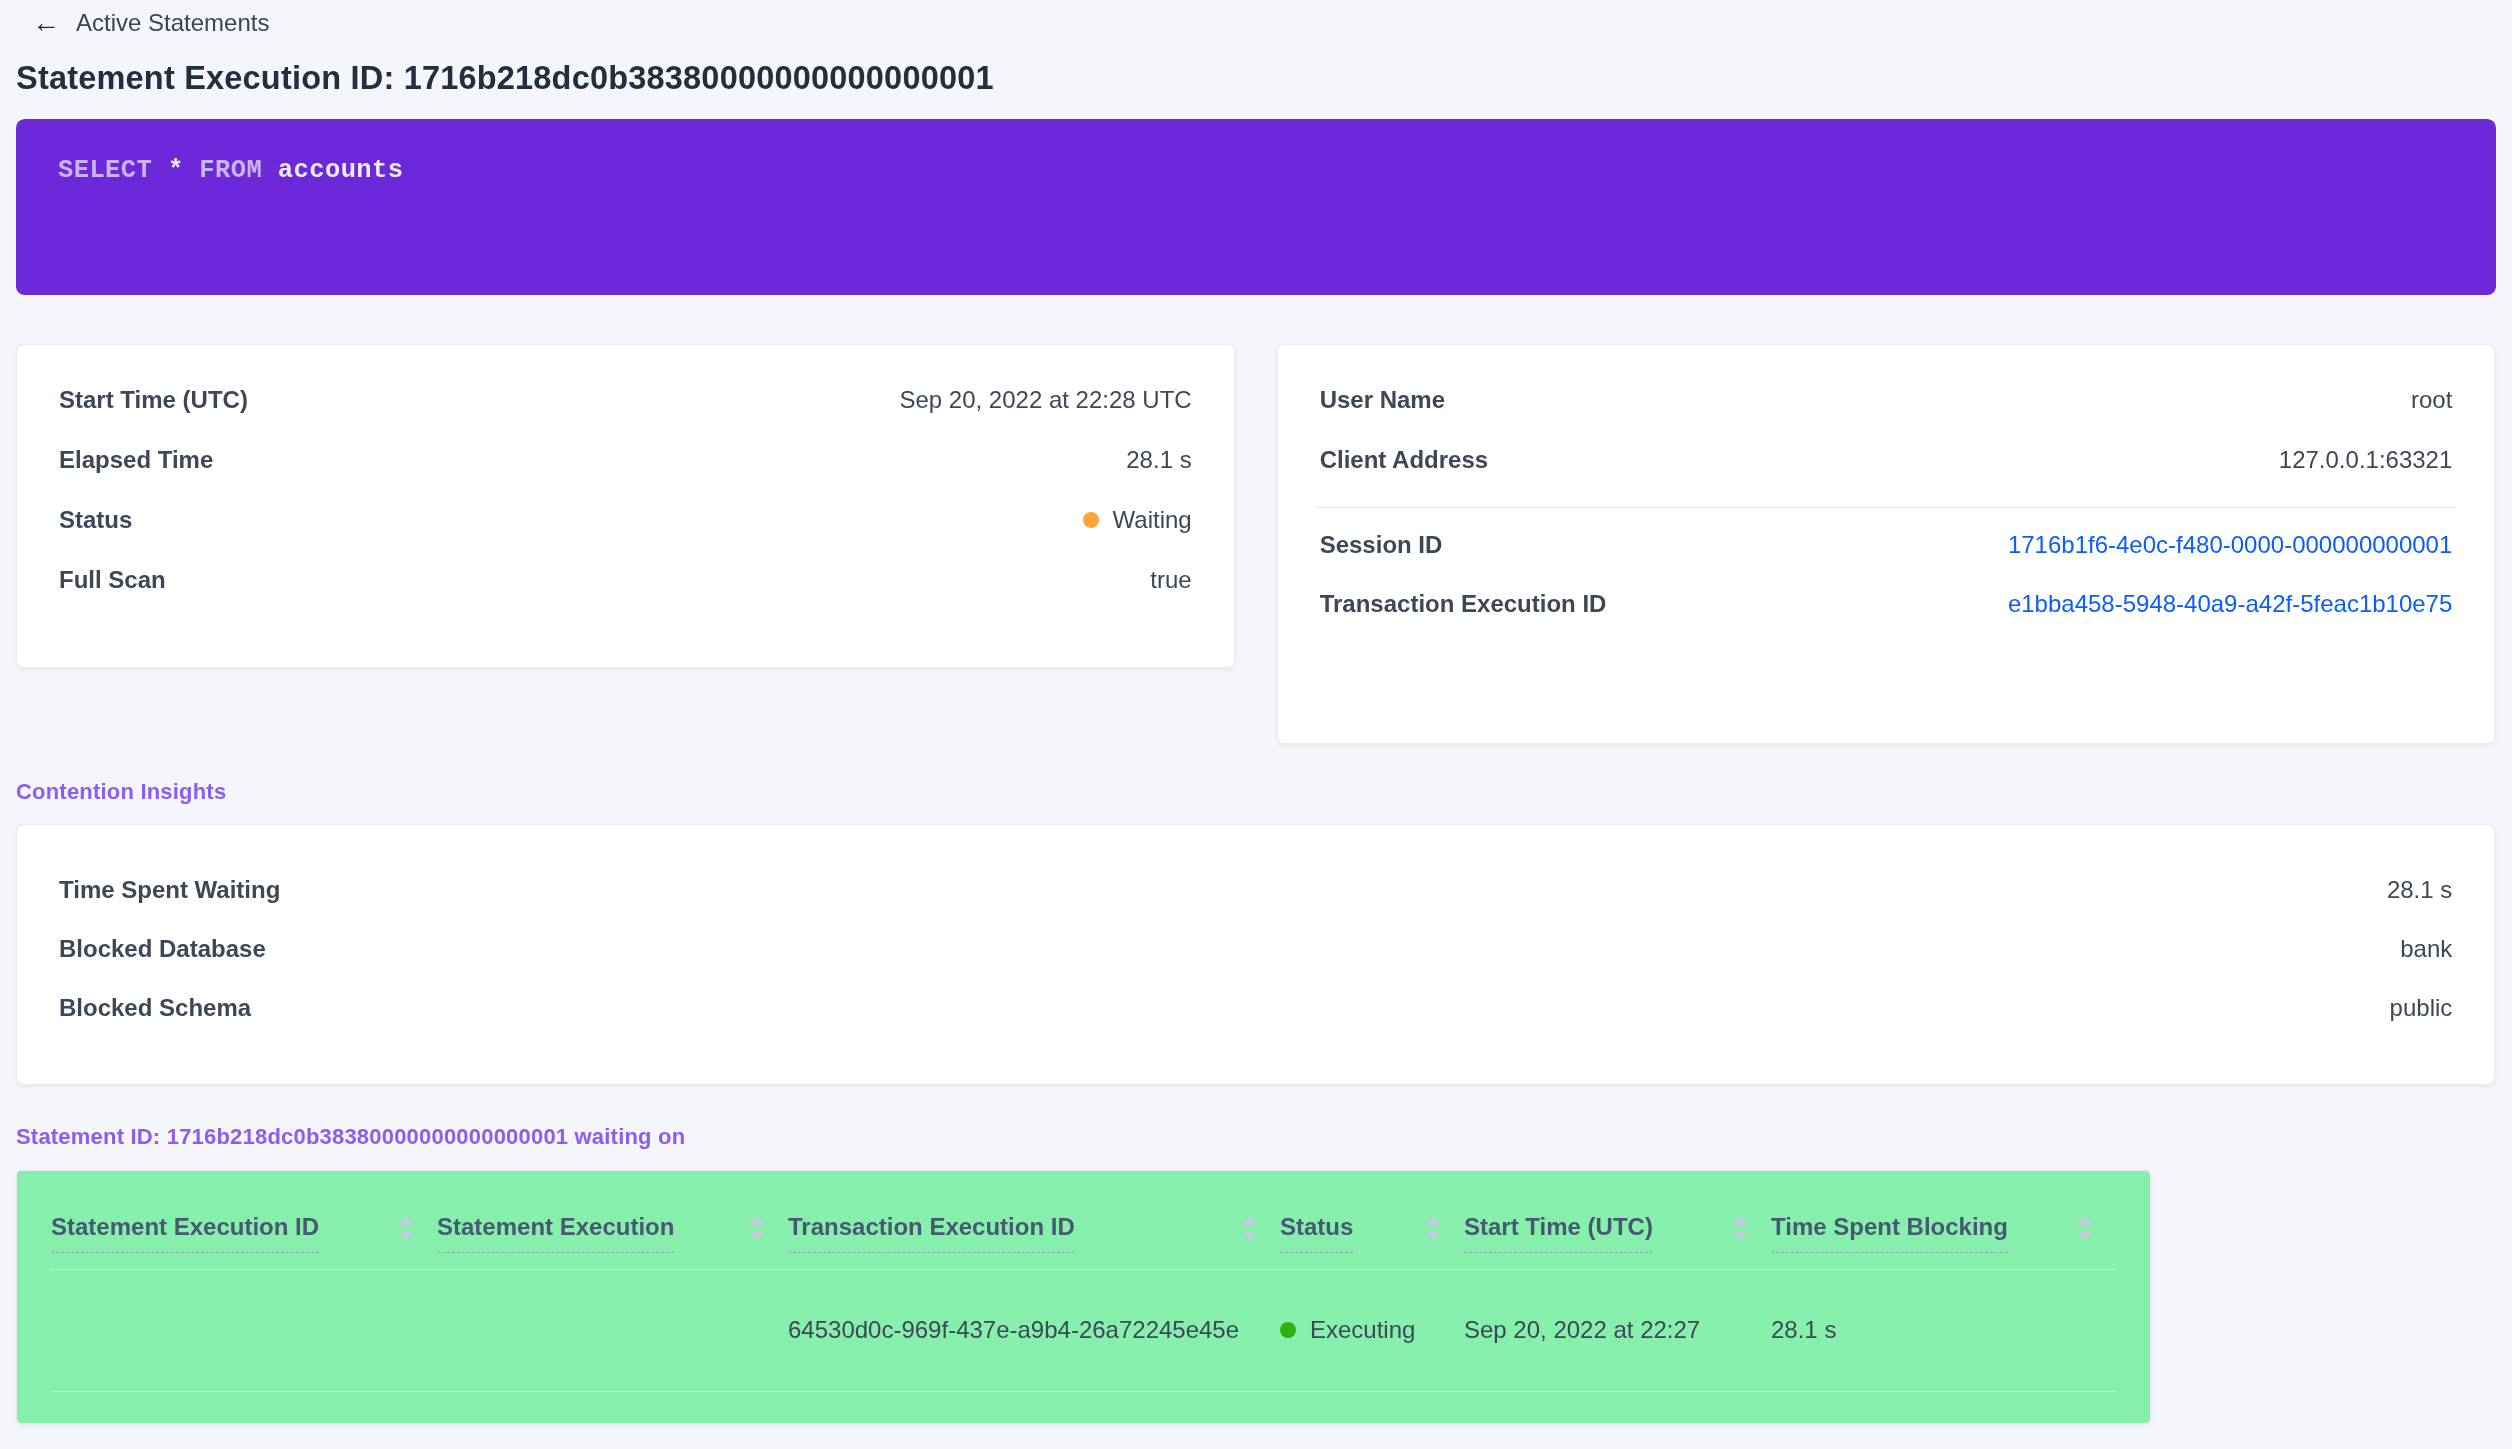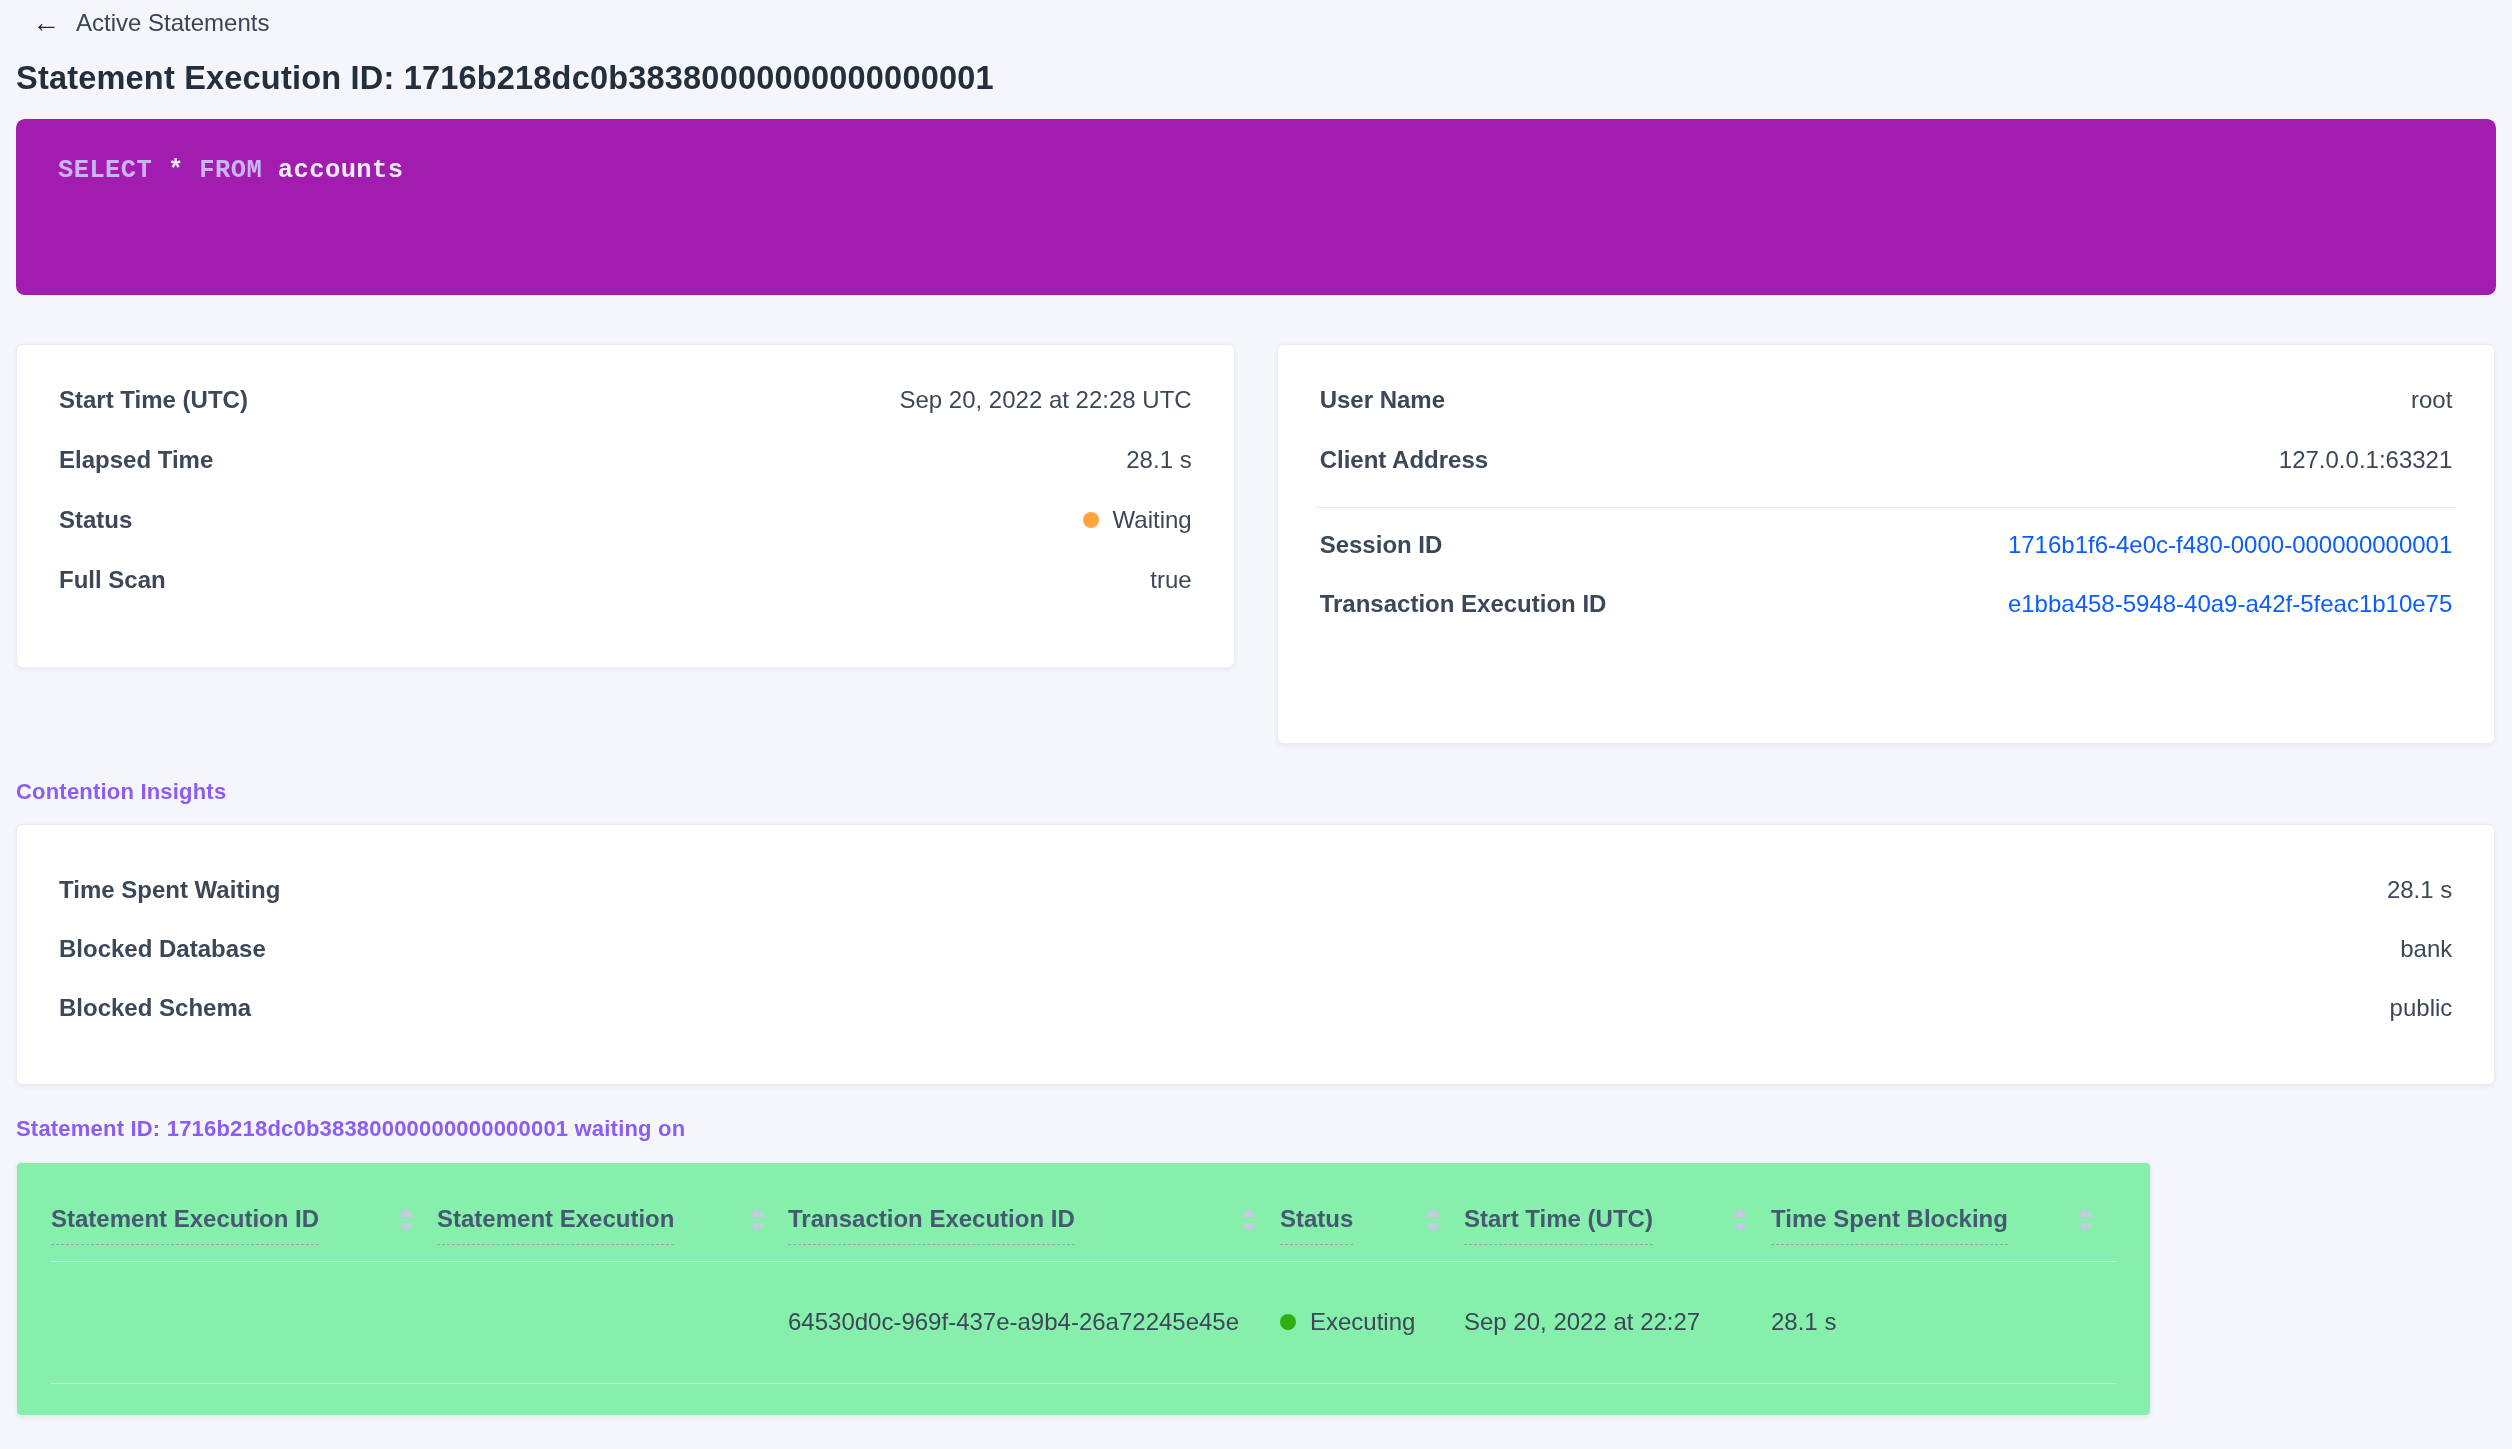--- a/index.html
+++ b/index.html
@@ -23,21 +23,21 @@
   
   .page-title {
     margin:21px 0 0 0;
     font-size:32.5px; font-weight:bold; color:#242f3d;
     letter-spacing:0.2px;
   }
 
   
   .sql-box {
     margin-top:22px; height:176px; width:2480px;
-    background:#a21caf; border-radius:8.8px;
+    background:#6d28d9; border-radius:8.8px;
     padding:37px 42px;
     font-family:"Liberation Mono","DejaVu Sans Mono",monospace;
     font-size:25.5px; font-weight:bold; letter-spacing:0.4px;
     white-space:pre;
   }
   .sql-kw { color:#c7b5f4; }
   .sql-plain { color:#e9edf4; }
 
   
   .cards-row { display:flex; gap:42px; margin-top:49px; align-items:flex-start; }
@@ -64,21 +64,21 @@
   .status-value { display:flex; align-items:center; gap:14px; }
   .dot { width:16px; height:16px; border-radius:50%; display:inline-block; flex:none; }
   .dot-waiting { background:#ffa53b; }
   .dot-executing { background:#2eb110; }
 
   
   .section-heading {
     font-size:22px; font-weight:bold; color:#8b5cf6; letter-spacing:0.2px;
     margin:35px 0 19.3px 0;
   }
-  .section-heading.waiting { margin-top:31px; }
+  .section-heading.waiting { margin-top:39px; }
 
   
   .table-card {
     width:2135px; height:254px;
     background:#86efac; border:0.9px solid #e9edf4; border-radius:5.3px;
     box-shadow:0 1.8px 4.4px rgba(60,72,88,0.07);
     padding:0 34px;
   }
   .thead-row {
     height:99px; display:flex; align-items:flex-end;

